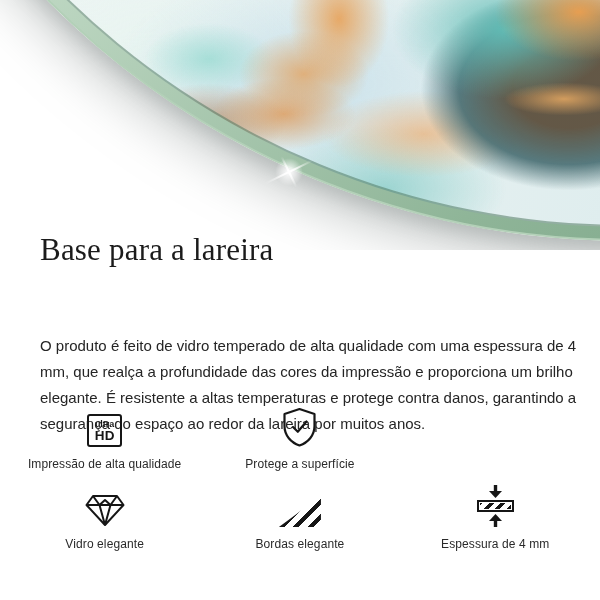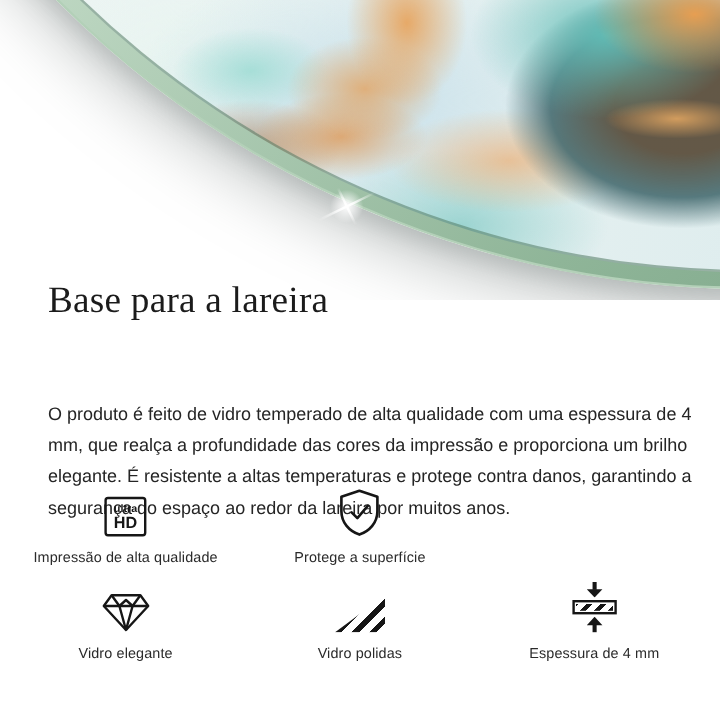--- a/index.html
+++ b/index.html
@@ -124,21 +124,21 @@
           <path d="M15.5 13 L21 8 L26.5 13"></path>
         </svg>
       </div>
       <div class="feature-label">Vidro elegante</div>
     </div>
 
     <div class="feature">
       <div class="icon-box">
         <div class="stripes-triangle"></div>
       </div>
-      <div class="feature-label">Vidro polidas</div>
+      <div class="feature-label">Bordas elegante</div>
     </div>
 
     <div class="feature">
       <div class="icon-box">
         <div class="thickness">
           <svg width="15" height="13" viewBox="0 0 15 13" fill="#161616">
             <rect x="5.8" y="0" width="3.4" height="6.5"></rect>
             <polygon points="1,6 14,6 7.5,13"></polygon>
           </svg>
           <div class="bar"></div>

